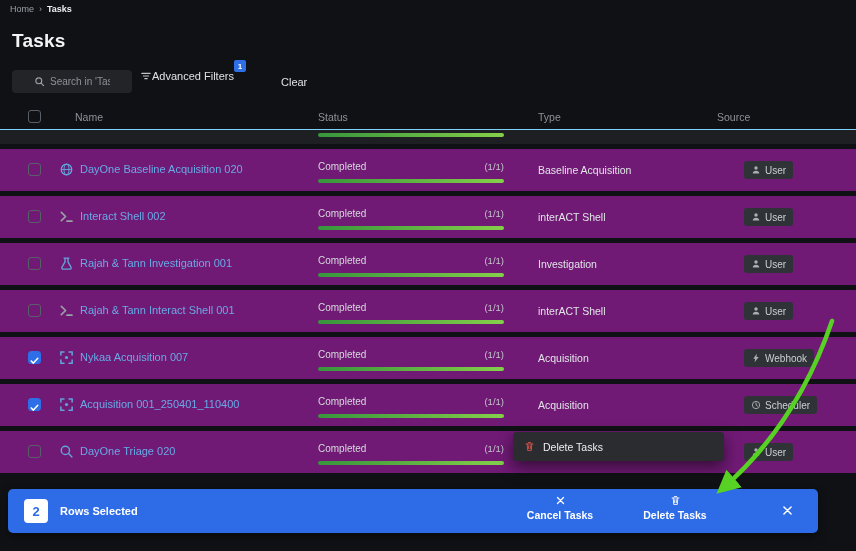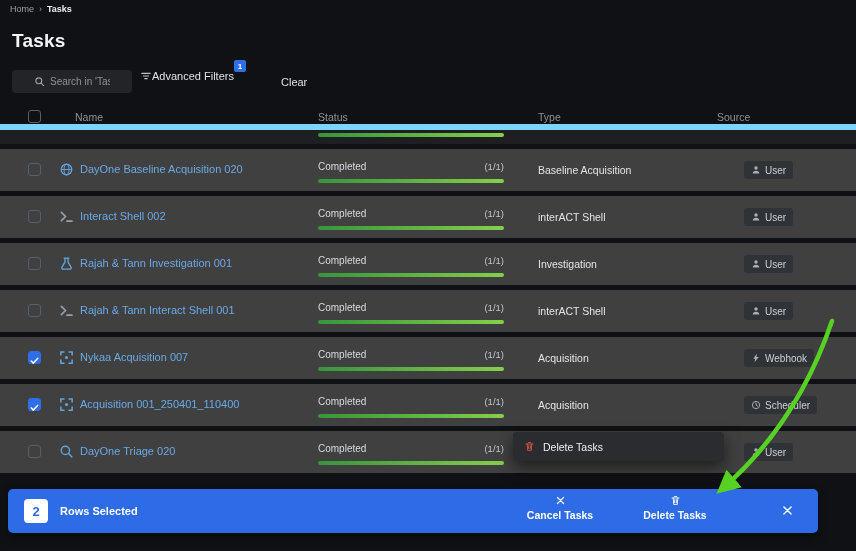--- a/index.html
+++ b/index.html
@@ -18,35 +18,35 @@
   .search .icn{width:11px;height:11px;color:#9aa0a6;flex:0 0 auto;}
   .search input{flex:1;min-width:0;background:transparent;border:none;outline:none;color:#d7dadd;font-size:10px;font-family:inherit;}
   .search input::placeholder{color:#8d9298;}
   .filters{position:absolute;left:140px;top:70px;height:23px;display:flex;align-items:flex-start;cursor:pointer;background:none;border:none;}
   .filters .icn{width:12px;height:12px;color:#c2c6ca;}
   .flabel{font-size:11px;color:#dfe2e5;font-family:inherit;}
   .fbadge{min-width:12px;height:12px;background:#2e6ee6;border-radius:2px;color:#fff;font-size:8px;font-weight:bold;display:flex;align-items:center;justify-content:center;margin-top:-10px;padding:0 2px;}
   .clear{position:absolute;left:281px;top:70px;height:23px;background:none;border:none;color:#dfe2e5;font-size:11px;font-family:inherit;cursor:pointer;}
 
   
-  .thead{position:absolute;left:0;top:104px;width:856px;height:26px;border-bottom:6px solid #7dd3fc;}
+  .thead{position:absolute;left:0;top:104px;width:856px;height:26px;border-bottom:1px solid #7dd3fc;}
   .thead .cb{position:absolute;left:28px;top:6px;}
   .th{position:absolute;top:7px;font-size:10.5px;color:#8d9298;cursor:pointer;}
   .th-name{left:75px;}.th-status{left:318px;}.th-type{left:538px;}.th-source{left:717px;}
 
   .cb{width:13px;height:13px;border:1.5px solid #595f66;border-radius:3px;display:inline-block;background:transparent;cursor:pointer;}
   .cb.checked{background:#2e6ee6;border-color:#2e6ee6;}
 
   .st-bar{width:186px;height:4px;border-radius:2px;background:linear-gradient(90deg,#37953c,#85cf4a);}
   .partial-row{position:absolute;left:0;top:130px;width:856px;height:14px;background:#1d1f22;}
   .partial-row .st-bar{position:absolute;left:318px;top:3px;}
 
   
   .tbody{position:absolute;left:0;top:149px;width:856px;}
-  .trow{position:relative;width:856px;height:42px;background:#404040;margin-bottom:5px;}
+  .trow{position:relative;width:856px;height:42px;background:#701a75;margin-bottom:5px;}
   .trow .cb{position:absolute;left:28px;top:14px;}
   .row-icn{position:absolute;left:59px;top:13px;width:15px;height:15px;color:#62a4dc;}
   .row-icn.gray{color:#98a0a8;}
   .rname{position:absolute;left:80px;top:14px;font-size:11px;color:#69a9e6;text-decoration:none;cursor:pointer;font-weight:500;white-space:nowrap;}
   .cell-status{position:absolute;left:318px;top:0;width:186px;height:42px;}
   .st-line{position:absolute;left:0;top:12px;width:100%;display:flex;justify-content:space-between;}
   .st-label{font-size:10px;color:#d7dadd;}
   .st-frac{font-size:9.5px;color:#c3c7cb;}
   .cell-status .st-bar{position:absolute;left:0;top:30px;}
   .cell-type{position:absolute;left:538px;top:15px;font-size:10.5px;color:#e2e4e7;white-space:nowrap;}

